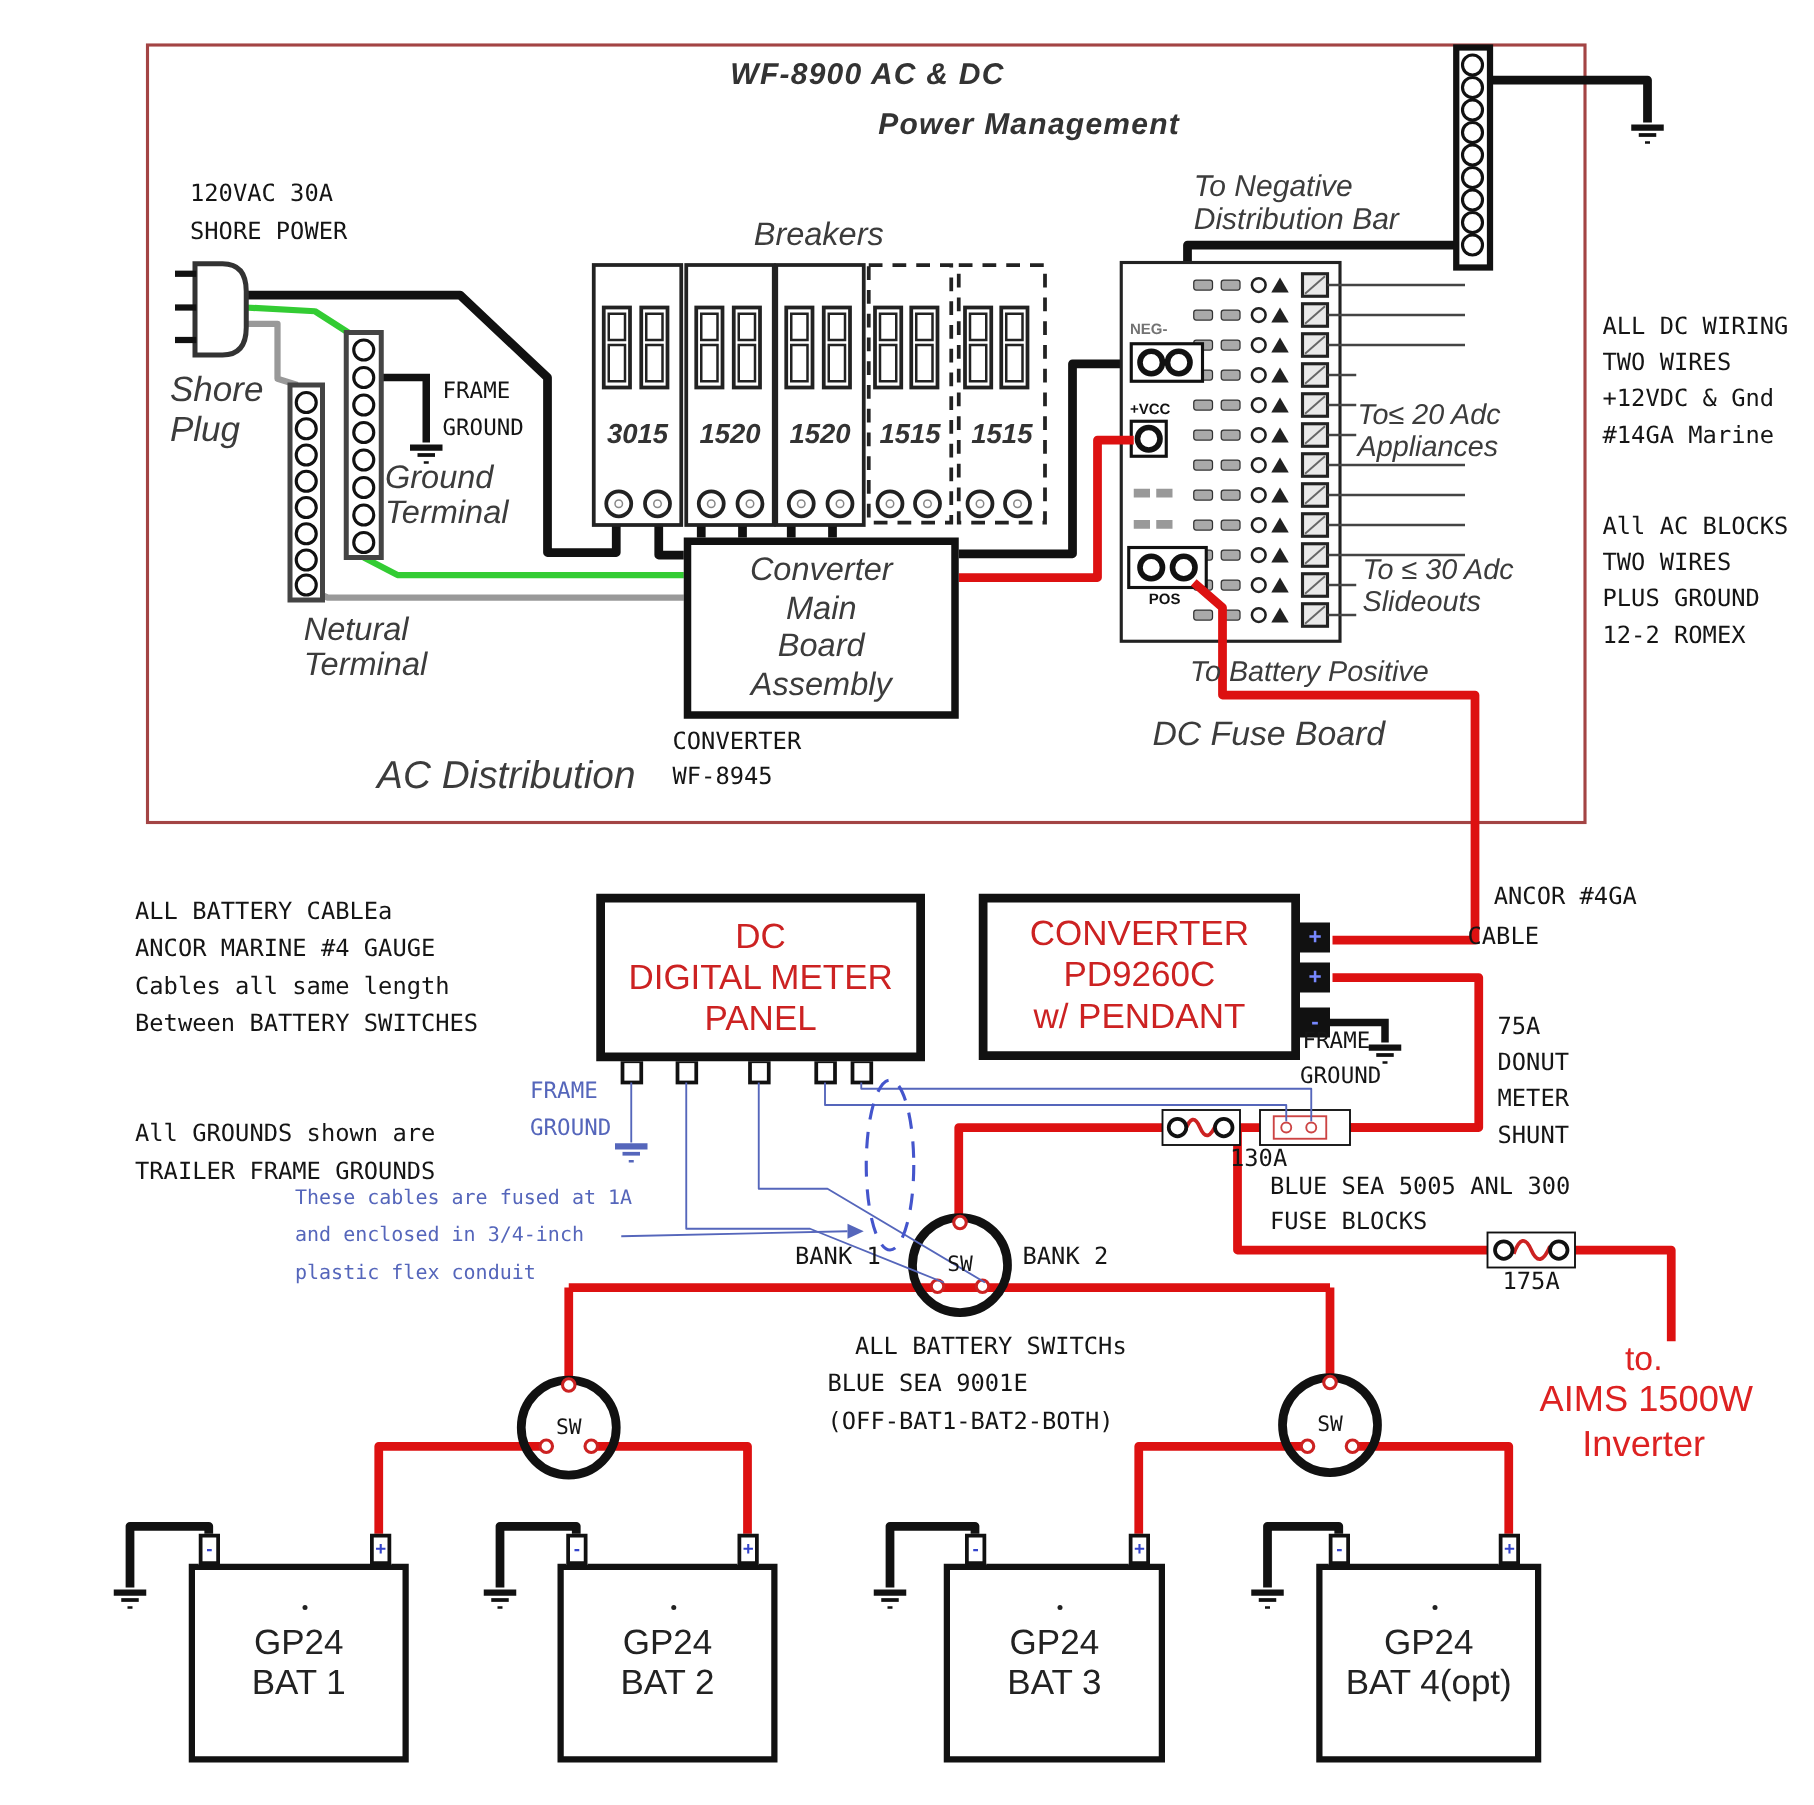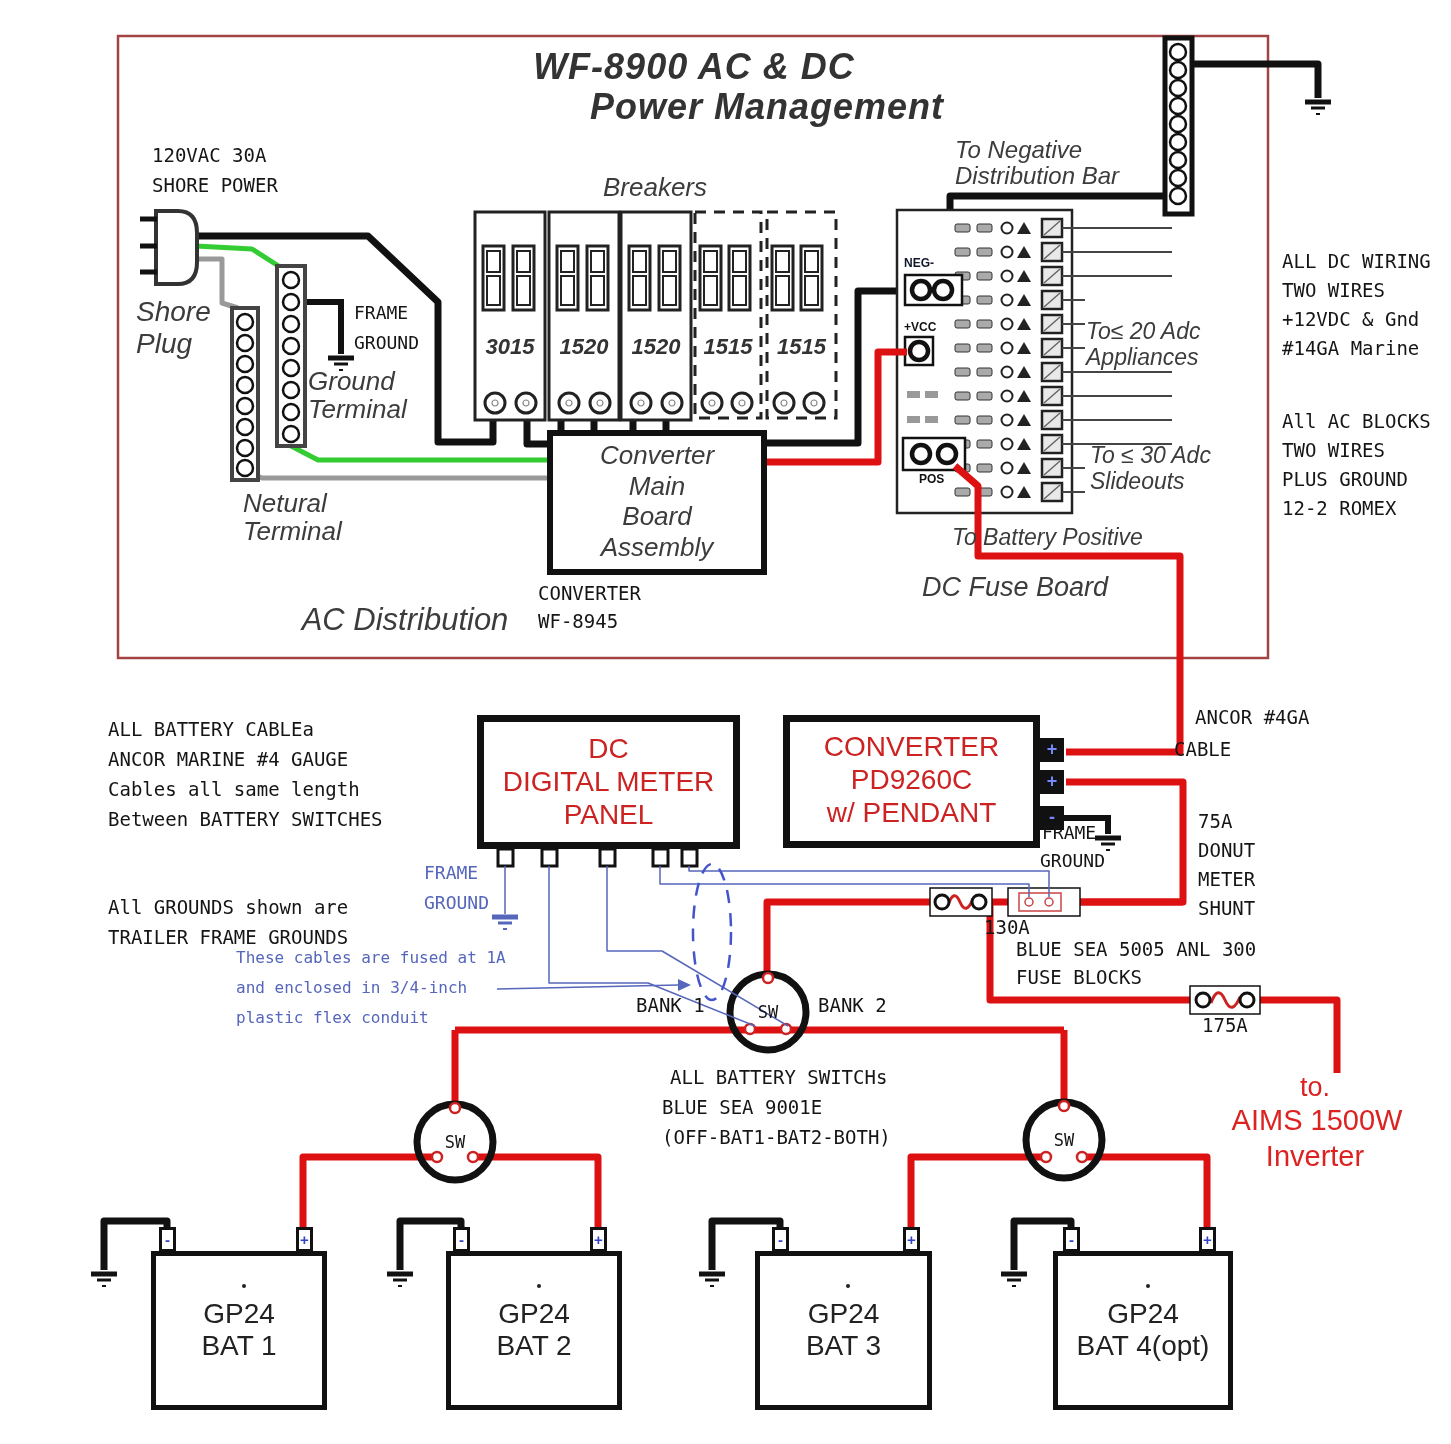--- a/index.html
+++ b/index.html
@@ -5,21 +5,21 @@
   html,body{margin:0;padding:0;background:#fff;}
   #stage{position:relative;width:1451px;height:1444px;background:#fff;overflow:hidden;
          font-family:"Liberation Sans",sans-serif;}
   #wires{position:absolute;left:0;top:0;}
   .t{position:absolute;white-space:pre;}
   .mono{font-family:"DejaVu Sans Mono",monospace;font-size:19px;color:#151515;line-height:1.0;}
   .mono-sm{font-family:"DejaVu Sans Mono",monospace;font-size:16px;color:#5566bb;line-height:1.0;}
   .blue{color:#5566bb;}
   .it{font-family:"Liberation Sans",sans-serif;font-style:italic;color:#3c3c3c;}
   .ctr{text-align:center;}
-  .title{font-size:36px;font-weight:bold;letter-spacing:1px;color:#333;}
+  .title{font-size:24px;font-weight:bold;letter-spacing:1px;color:#333;}
   .box{position:absolute;background:#fff;border:6px solid #111;box-sizing:border-box;}
   .redtxt{color:#cc2222;}
   .breaker-label{font-size:22px;font-weight:bold;font-style:italic;color:#333;text-align:center;}
   .batbox{position:absolute;background:#fff;border:5px solid #111;box-sizing:border-box;text-align:center;
           font-size:28px;color:#222;}
   .term{position:absolute;width:17px;height:25px;background:#fff;border:3px solid #111;box-sizing:border-box;
         font-size:15px;font-weight:bold;color:#3344cc;text-align:center;line-height:19px;}
   .pdterm{position:absolute;width:24px;height:24px;background:#111;color:#7788ff;font-size:18px;font-weight:bold;
           text-align:center;line-height:22px;}
   .dot{position:absolute;width:4px;height:4px;background:#222;border-radius:50%;}
@@ -332,21 +332,21 @@
     <div>Board</div>
     <div>Assembly</div>
   </div>
 </div>
 <div class="t mono" style="left:538px;top:584px;">CONVERTER</div>
 <div class="t mono" style="left:538px;top:612px;">WF-8945</div>
 <div class="t it ctr" style="left:290px;top:602px;width:230px;font-size:31px;">AC Distribution</div>
 
 <div class="t it" style="left:955px;top:136px;font-size:24px;">To Negative</div>
 <div class="t it" style="left:955px;top:162px;font-size:24px;">Distribution Bar</div>
-<div class="t" style="left:904px;top:256px;font-size:12px;font-weight:bold;color:#0f172a;">NEG-</div>
+<div class="t" style="left:904px;top:256px;font-size:12px;font-weight:bold;color:#737373;">NEG-</div>
 <div class="t" style="left:904px;top:320px;font-size:12px;font-weight:bold;color:#111;">+VCC</div>
 <div class="t" style="left:906px;top:472px;font-size:12px;font-weight:bold;color:#111;padding-left:13px;">POS</div>
 <div class="t it" style="left:1086px;top:318px;font-size:23px;">To≤ 20 Adc</div>
 <div class="t it" style="left:1086px;top:344px;font-size:23px;">Appliances</div>
 <div class="t it" style="left:1090px;top:442px;font-size:23px;">To ≤ 30 Adc</div>
 <div class="t it" style="left:1090px;top:468px;font-size:23px;">Slideouts</div>
 <div class="t it" style="left:952px;top:524px;font-size:23px;">To Battery Positive</div>
 <div class="t it ctr" style="left:895px;top:572px;width:240px;font-size:27px;">DC Fuse Board</div>
 
 <div class="t mono" style="left:1282px;top:252px;">ALL DC WIRING</div>
@@ -403,21 +403,21 @@
 <div class="t mono-sm" style="left:236px;top:950px;">These cables are fused at 1A</div>
 <div class="t mono-sm" style="left:236px;top:980px;">and enclosed in 3/4-inch</div>
 <div class="t mono-sm" style="left:236px;top:1010px;">plastic flex conduit</div>
 
 <div class="t mono" style="left:636px;top:996px;">BANK 1</div>
 <div class="t mono" style="left:818px;top:996px;">BANK 2</div>
 <div class="t swlbl" style="left:746px;top:1002px;">SW</div>
 <div class="t swlbl" style="left:433px;top:1132px;">SW</div>
 <div class="t swlbl" style="left:1042px;top:1130px;">SW</div>
 
-<div class="t mono" style="left:670px;top:1068px;">ALL BATTERY SWITCHs</div>
+<div class="t mono" style="left:684px;top:1068px;">ALL BATTERY SWITCHs</div>
 <div class="t mono" style="left:662px;top:1098px;">BLUE SEA 9001E</div>
 <div class="t mono" style="left:662px;top:1128px;">(OFF-BAT1-BAT2-BOTH)</div>
 
 <div class="t ctr" style="left:1230px;top:1072px;width:170px;font-size:27px;color:#dd2222;">to.</div>
 <div class="t ctr" style="left:1222px;top:1104px;width:190px;font-size:29px;color:#dd2222;">AIMS 1500W</div>
 <div class="t ctr" style="left:1230px;top:1140px;width:170px;font-size:29px;color:#dd2222;">Inverter</div>
 
 <div class="batbox" style="left:151px;top:1251px;width:176px;height:159px;">
   <div class="dot" style="left:86px;top:28px;"></div>
   <div style="margin-top:42px;">GP24</div>

